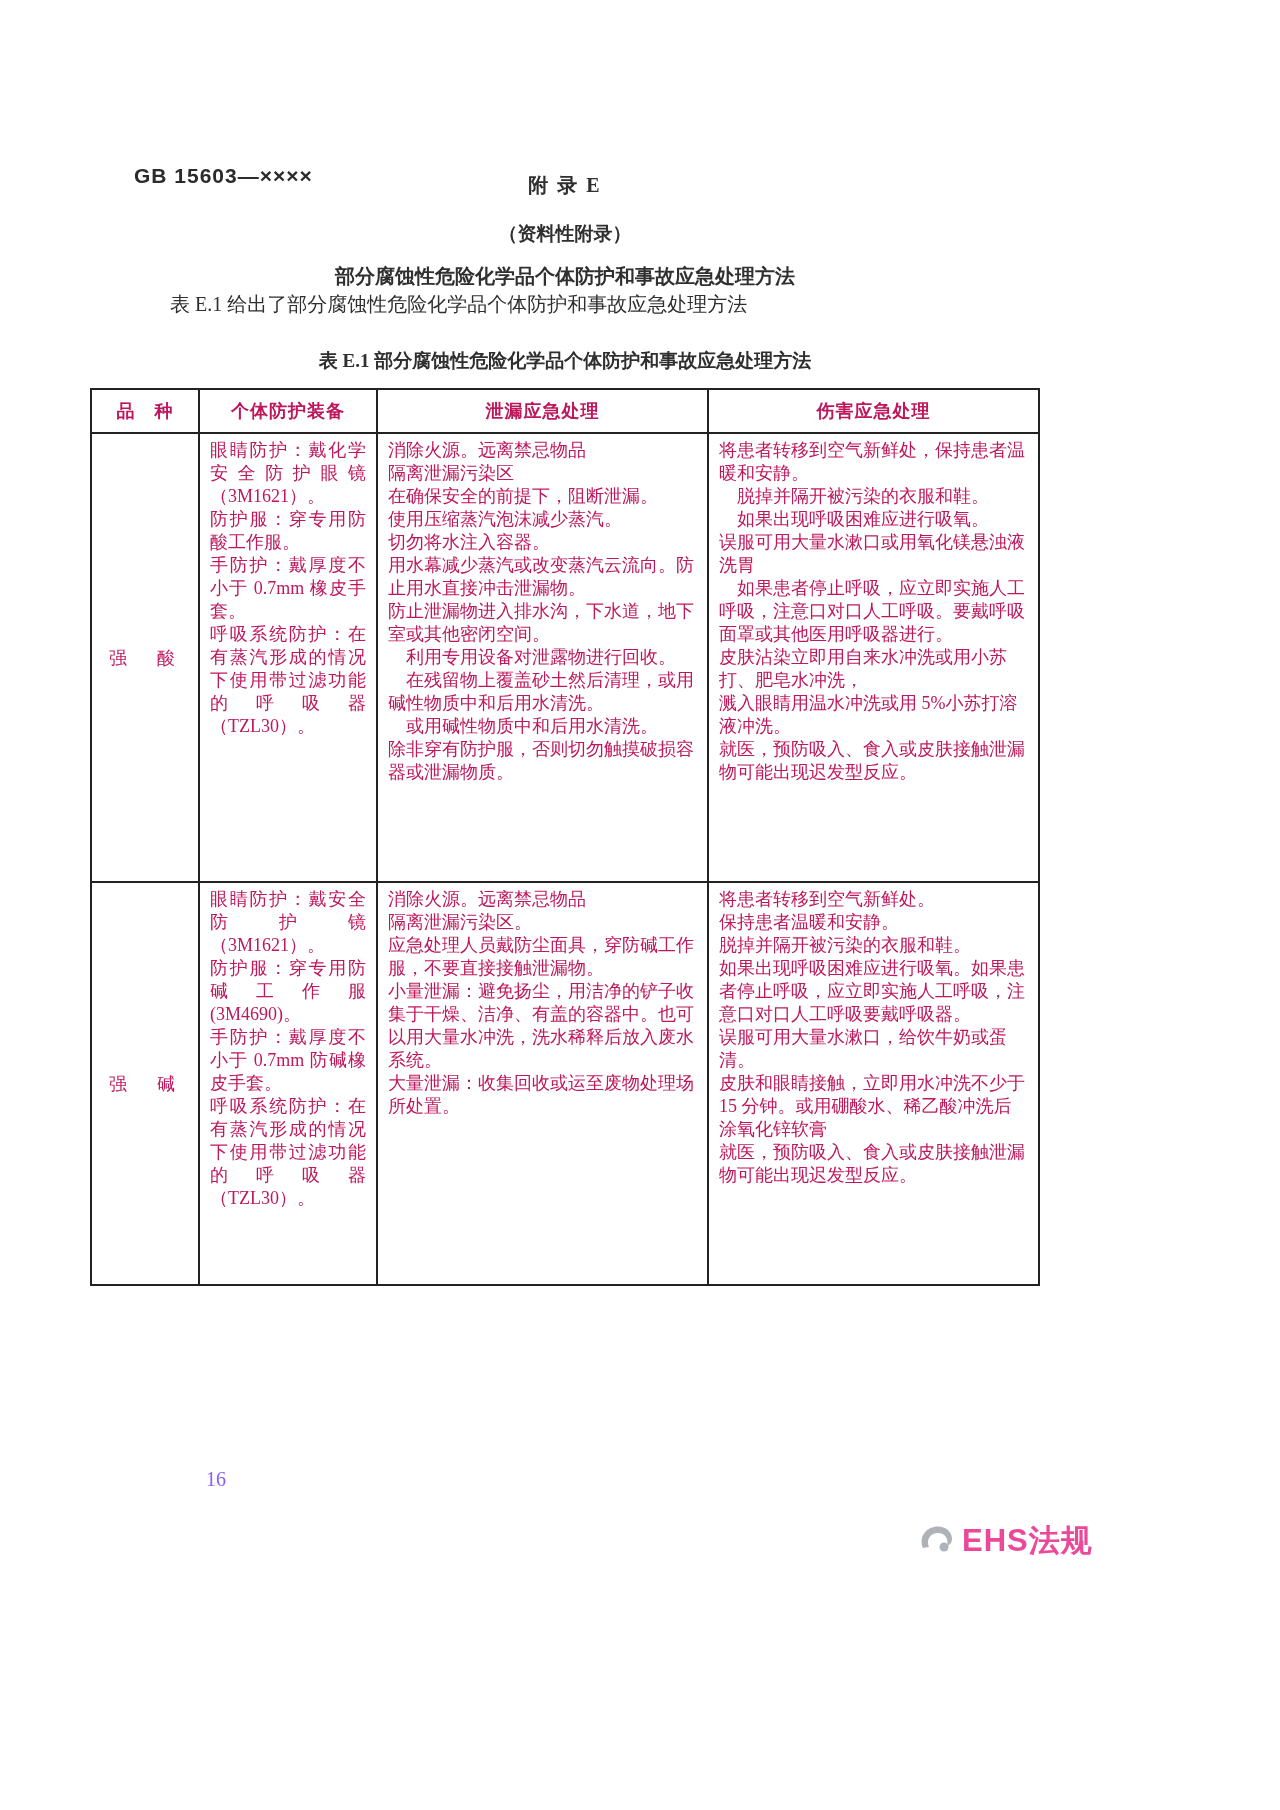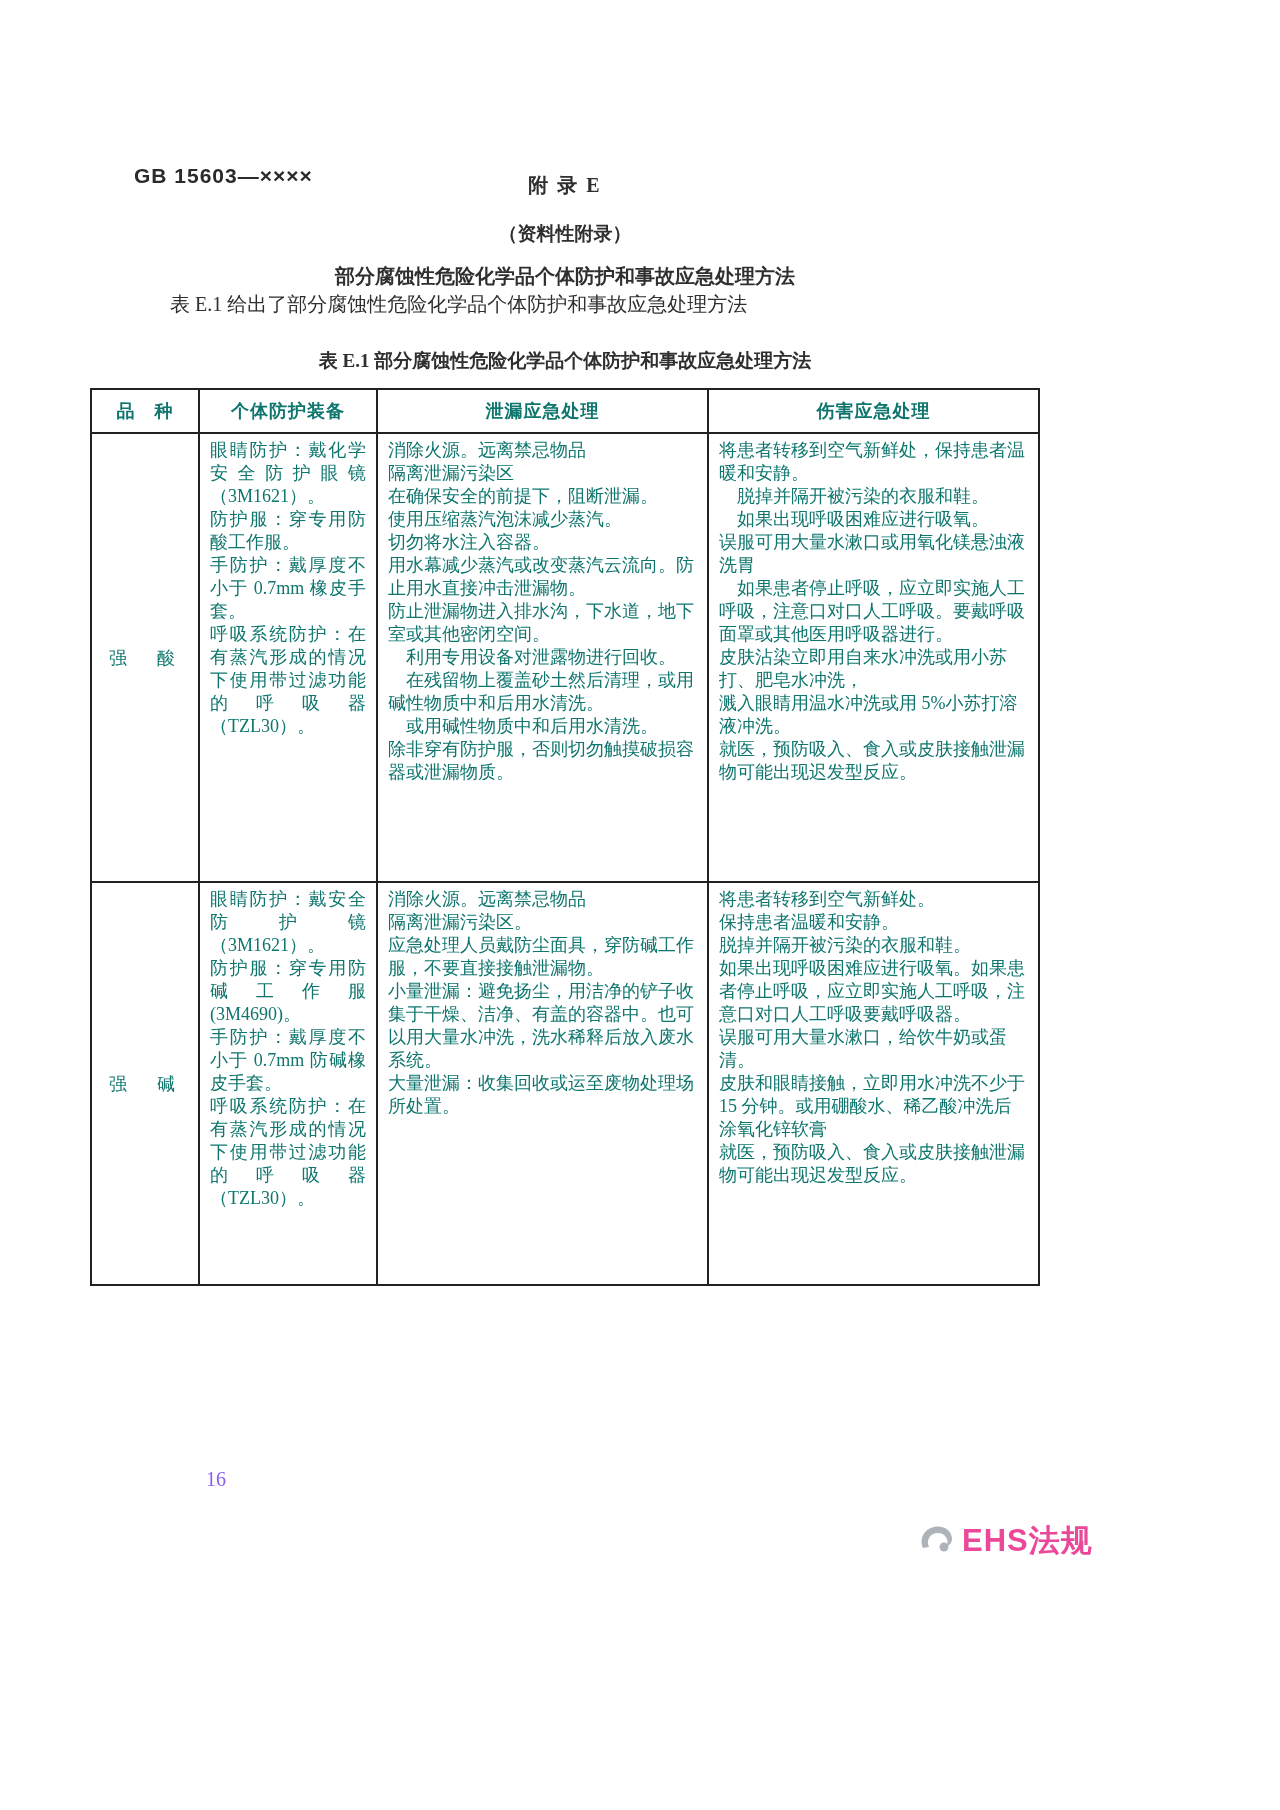--- a/index.html
+++ b/index.html
@@ -54,21 +54,21 @@
     position:absolute;
     top:388px;
     left:90px;
     width:948px;
     border-collapse:collapse;
     table-layout:fixed;
   }
   table.main th, table.main td{
     border:2px solid #222222;
     font-size:18px;
-    color:#0f766e;
+    color:#be185d;
   }
   table.main th{
     height:40px;
     font-weight:bold;
     text-align:center;
     vertical-align:middle;
     letter-spacing:1px;
   }
   td.species{
     text-align:center;

